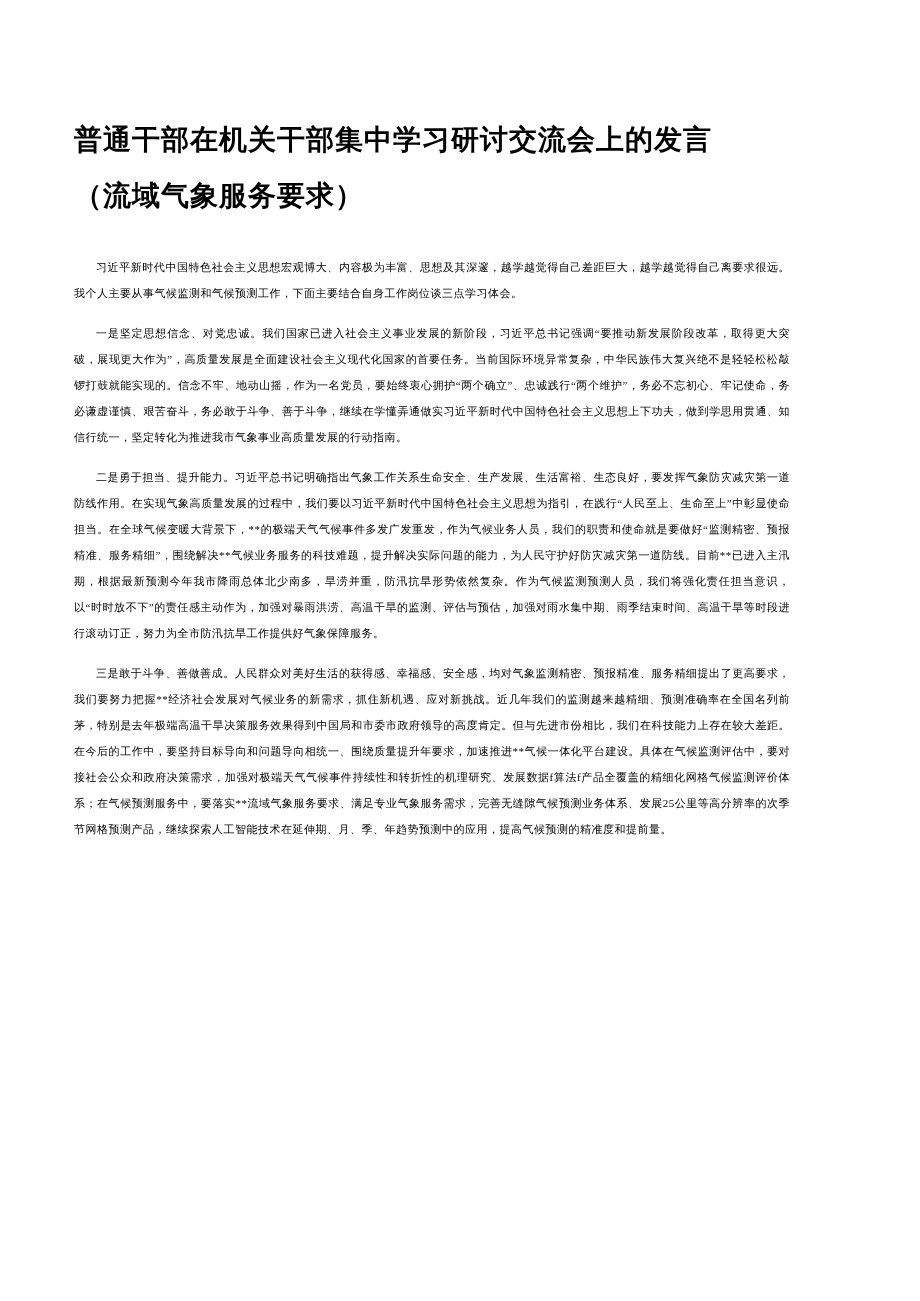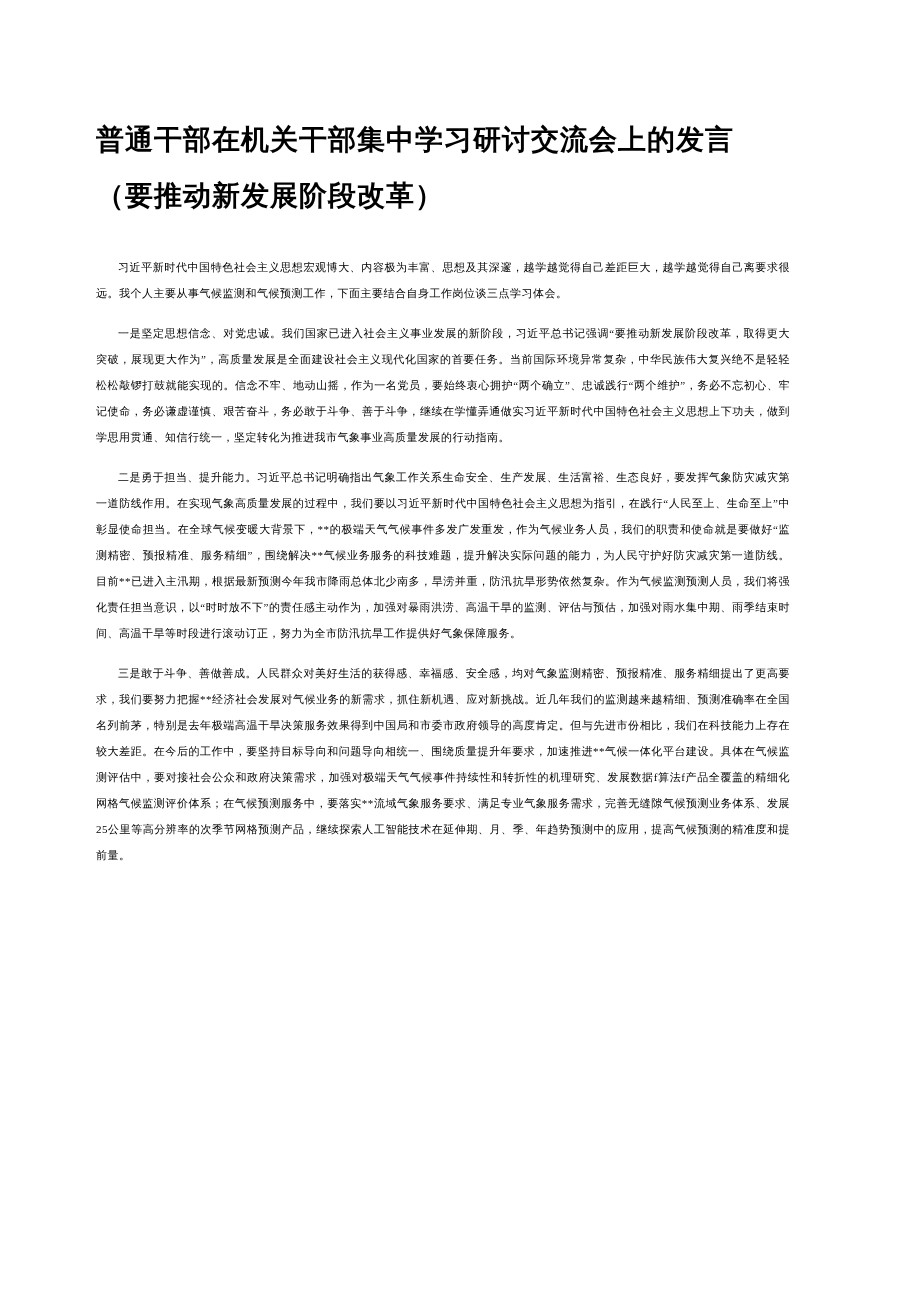--- a/index.html
+++ b/index.html
@@ -7,21 +7,21 @@
     padding: 0;
     background: #ffffff;
   }
   .page {
     position: relative;
     width: 920px;
     height: 1301px;
     margin: 0 auto;
     background: #ffffff;
     box-sizing: border-box;
-    padding: 112px 130px 0 96px;
+    padding: 112px 130px 0 74px;
     font-family: "Liberation Serif", "DejaVu Serif", serif;
     color: #000000;
     overflow: hidden;
   }
   .doc-title {
     margin: 0 0 30px 0;
     font-size: 28px;
     font-weight: bold;
     line-height: 56px;
     letter-spacing: 1px;
@@ -38,21 +38,21 @@
     text-indent: 2em;
     letter-spacing: 0.5px;
   }
 </style>
 </head>
 <body>
 
 <div class="page">
   <h1 class="doc-title">
     <span class="title-line">普通干部在机关干部集中学习研讨交流会上的发言</span>
-    <span class="title-line">（要推动新发展阶段改革）</span>
+    <span class="title-line">（流域气象服务要求）</span>
   </h1>
 
   <div class="body-text">
     <p>习近平新时代中国特色社会主义思想宏观博大、内容极为丰富、思想及其深邃，越学越觉得自己差距巨大，越学越觉得自己离要求很远。我个人主要从事气候监测和气候预测工作，下面主要结合自身工作岗位谈三点学习体会。</p>
     <p>一是坚定思想信念、对党忠诚。我们国家已进入社会主义事业发展的新阶段，习近平总书记强调“要推动新发展阶段改革，取得更大突破，展现更大作为”，高质量发展是全面建设社会主义现代化国家的首要任务。当前国际环境异常复杂，中华民族伟大复兴绝不是轻轻松松敲锣打鼓就能实现的。信念不牢、地动山摇，作为一名党员，要始终衷心拥护“两个确立”、忠诚践行“两个维护”，务必不忘初心、牢记使命，务必谦虚谨慎、艰苦奋斗，务必敢于斗争、善于斗争，继续在学懂弄通做实习近平新时代中国特色社会主义思想上下功夫，做到学思用贯通、知信行统一，坚定转化为推进我市气象事业高质量发展的行动指南。</p>
     <p>二是勇于担当、提升能力。习近平总书记明确指出气象工作关系生命安全、生产发展、生活富裕、生态良好，要发挥气象防灾减灾第一道防线作用。在实现气象高质量发展的过程中，我们要以习近平新时代中国特色社会主义思想为指引，在践行“人民至上、生命至上”中彰显使命担当。在全球气候变暖大背景下，**的极端天气气候事件多发广发重发，作为气候业务人员，我们的职责和使命就是要做好“监测精密、预报精准、服务精细”，围绕解决**气候业务服务的科技难题，提升解决实际问题的能力，为人民守护好防灾减灾第一道防线。目前**已进入主汛期，根据最新预测今年我市降雨总体北少南多，旱涝并重，防汛抗旱形势依然复杂。作为气候监测预测人员，我们将强化责任担当意识，以“时时放不下”的责任感主动作为，加强对暴雨洪涝、高温干旱的监测、评估与预估，加强对雨水集中期、雨季结束时间、高温干旱等时段进行滚动订正，努力为全市防汛抗旱工作提供好气象保障服务。</p>
     <p>三是敢于斗争、善做善成。人民群众对美好生活的获得感、幸福感、安全感，均对气象监测精密、预报精准、服务精细提出了更高要求，我们要努力把握**经济社会发展对气候业务的新需求，抓住新机遇、应对新挑战。近几年我们的监测越来越精细、预测准确率在全国名列前茅，特别是去年极端高温干旱决策服务效果得到中国局和市委市政府领导的高度肯定。但与先进市份相比，我们在科技能力上存在较大差距。在今后的工作中，要坚持目标导向和问题导向相统一、围绕质量提升年要求，加速推进**气候一体化平台建设。具体在气候监测评估中，要对接社会公众和政府决策需求，加强对极端天气气候事件持续性和转折性的机理研究、发展数据f算法f产品全覆盖的精细化网格气候监测评价体系；在气候预测服务中，要落实**流域气象服务要求、满足专业气象服务需求，完善无缝隙气候预测业务体系、发展25公里等高分辨率的次季节网格预测产品，继续探索人工智能技术在延伸期、月、季、年趋势预测中的应用，提高气候预测的精准度和提前量。</p>
   </div>
 </div>
 

